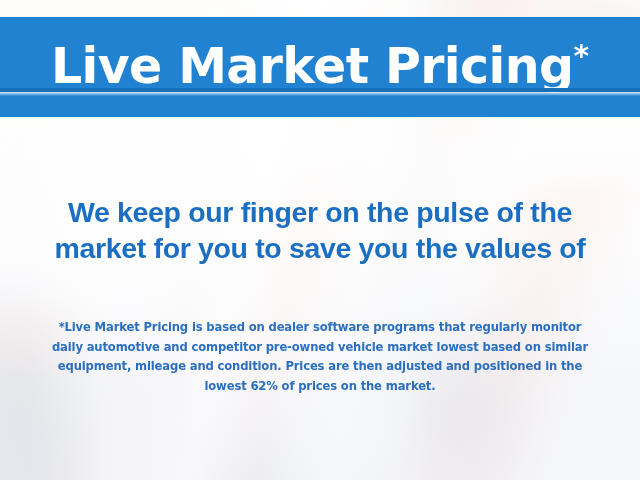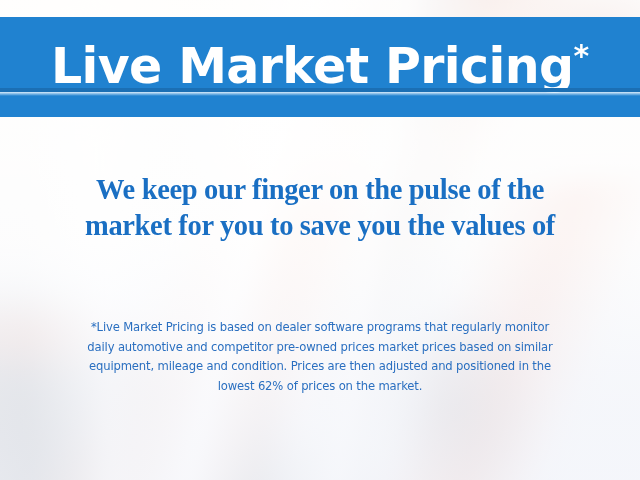--- a/index.html
+++ b/index.html
@@ -154,26 +154,26 @@
     font-size: 30px;
     vertical-align: super;
     line-height: 0;
     letter-spacing: 0;
   }
 
   
   .headline {
     position: absolute;
     left: 0;
-    top: 172px;
+    top: 194px;
     width: 640px;
     z-index: 2;
     text-align: center;
     color: #1a6fc3;
-    font-family: Liberation Serif, serif;
+    font-family: Liberation Sans, sans-serif;
     font-size: 28.5px;
     font-weight: bold;
     line-height: 36px;
     letter-spacing: -0.35px;
   }
   .headline-line {
     display: block;
     white-space: nowrap;
   }
 
@@ -181,21 +181,21 @@
   .disclaimer {
     position: absolute;
     left: 20px;
     top: 318px;
     width: 600px;
     z-index: 2;
     text-align: center;
     color: #2a6fc0;
     font-family: "DejaVu Sans", sans-serif;
     font-size: 11.6px;
-    font-weight: normal;
+    font-weight: bold;
     line-height: 19.6px;
     letter-spacing: -0.15px;
   }
   .disclaimer-line {
     display: block;
     white-space: nowrap;
   }
 </style>
 </head>
 <body>
@@ -219,18 +219,18 @@
   <div class="banner-underline"></div>
   <div class="banner-sheen"></div>
 
   <div class="headline">
     <span class="headline-line">We keep our finger on the pulse of the</span>
     <span class="headline-line">market for you to save you the values of</span>
   </div>
 
   <div class="disclaimer">
     <span class="disclaimer-line">*Live Market Pricing is based on dealer software programs that regularly monitor</span>
-    <span class="disclaimer-line">daily automotive and competitor pre-owned prices market prices based on similar</span>
+    <span class="disclaimer-line">daily automotive and competitor pre-owned vehicle market lowest based on similar</span>
     <span class="disclaimer-line">equipment, mileage and condition. Prices are then adjusted and positioned in the</span>
     <span class="disclaimer-line">lowest 62% of prices on the market.</span>
   </div>
 
 </div>
 
 </body></html>

